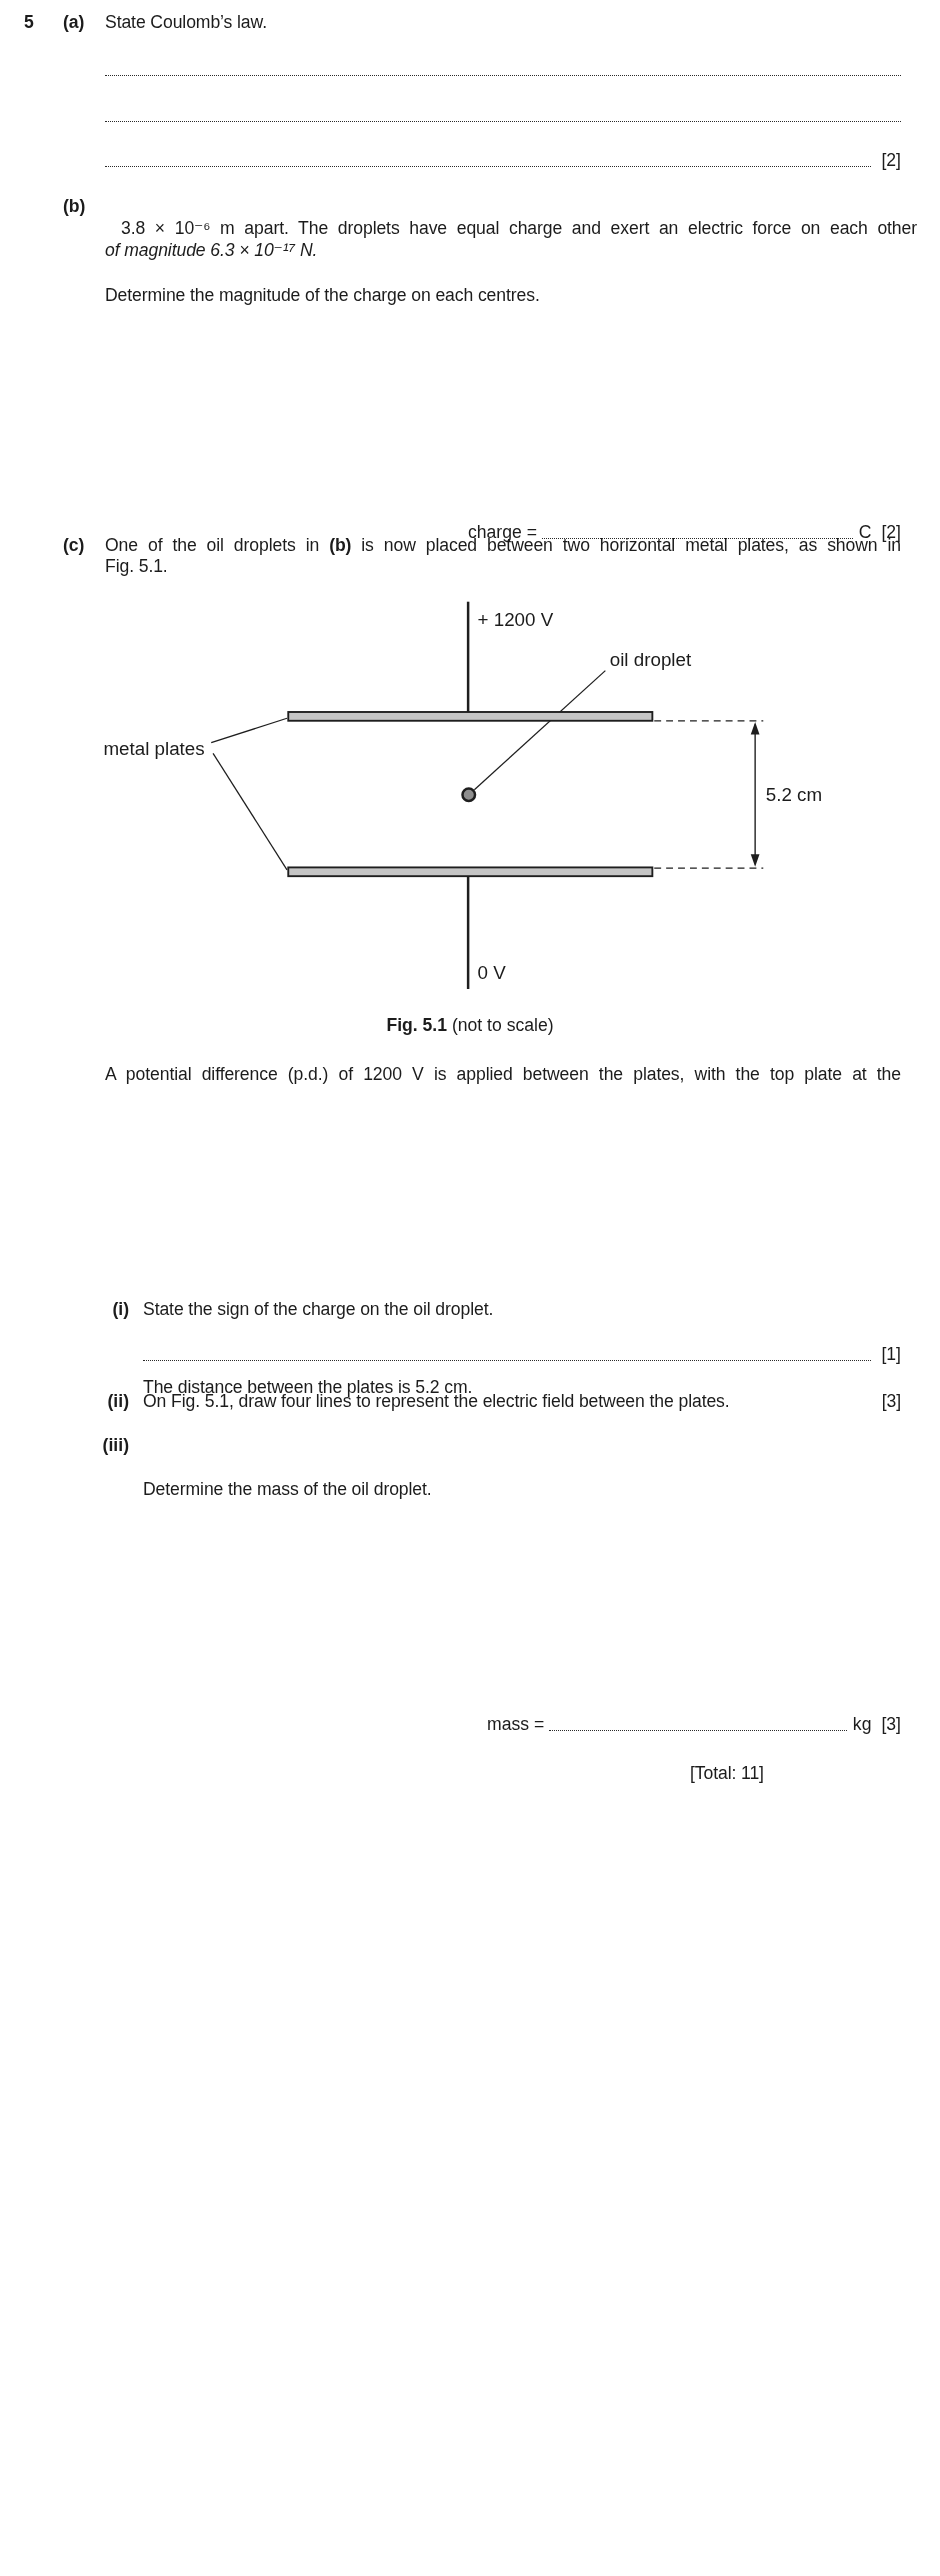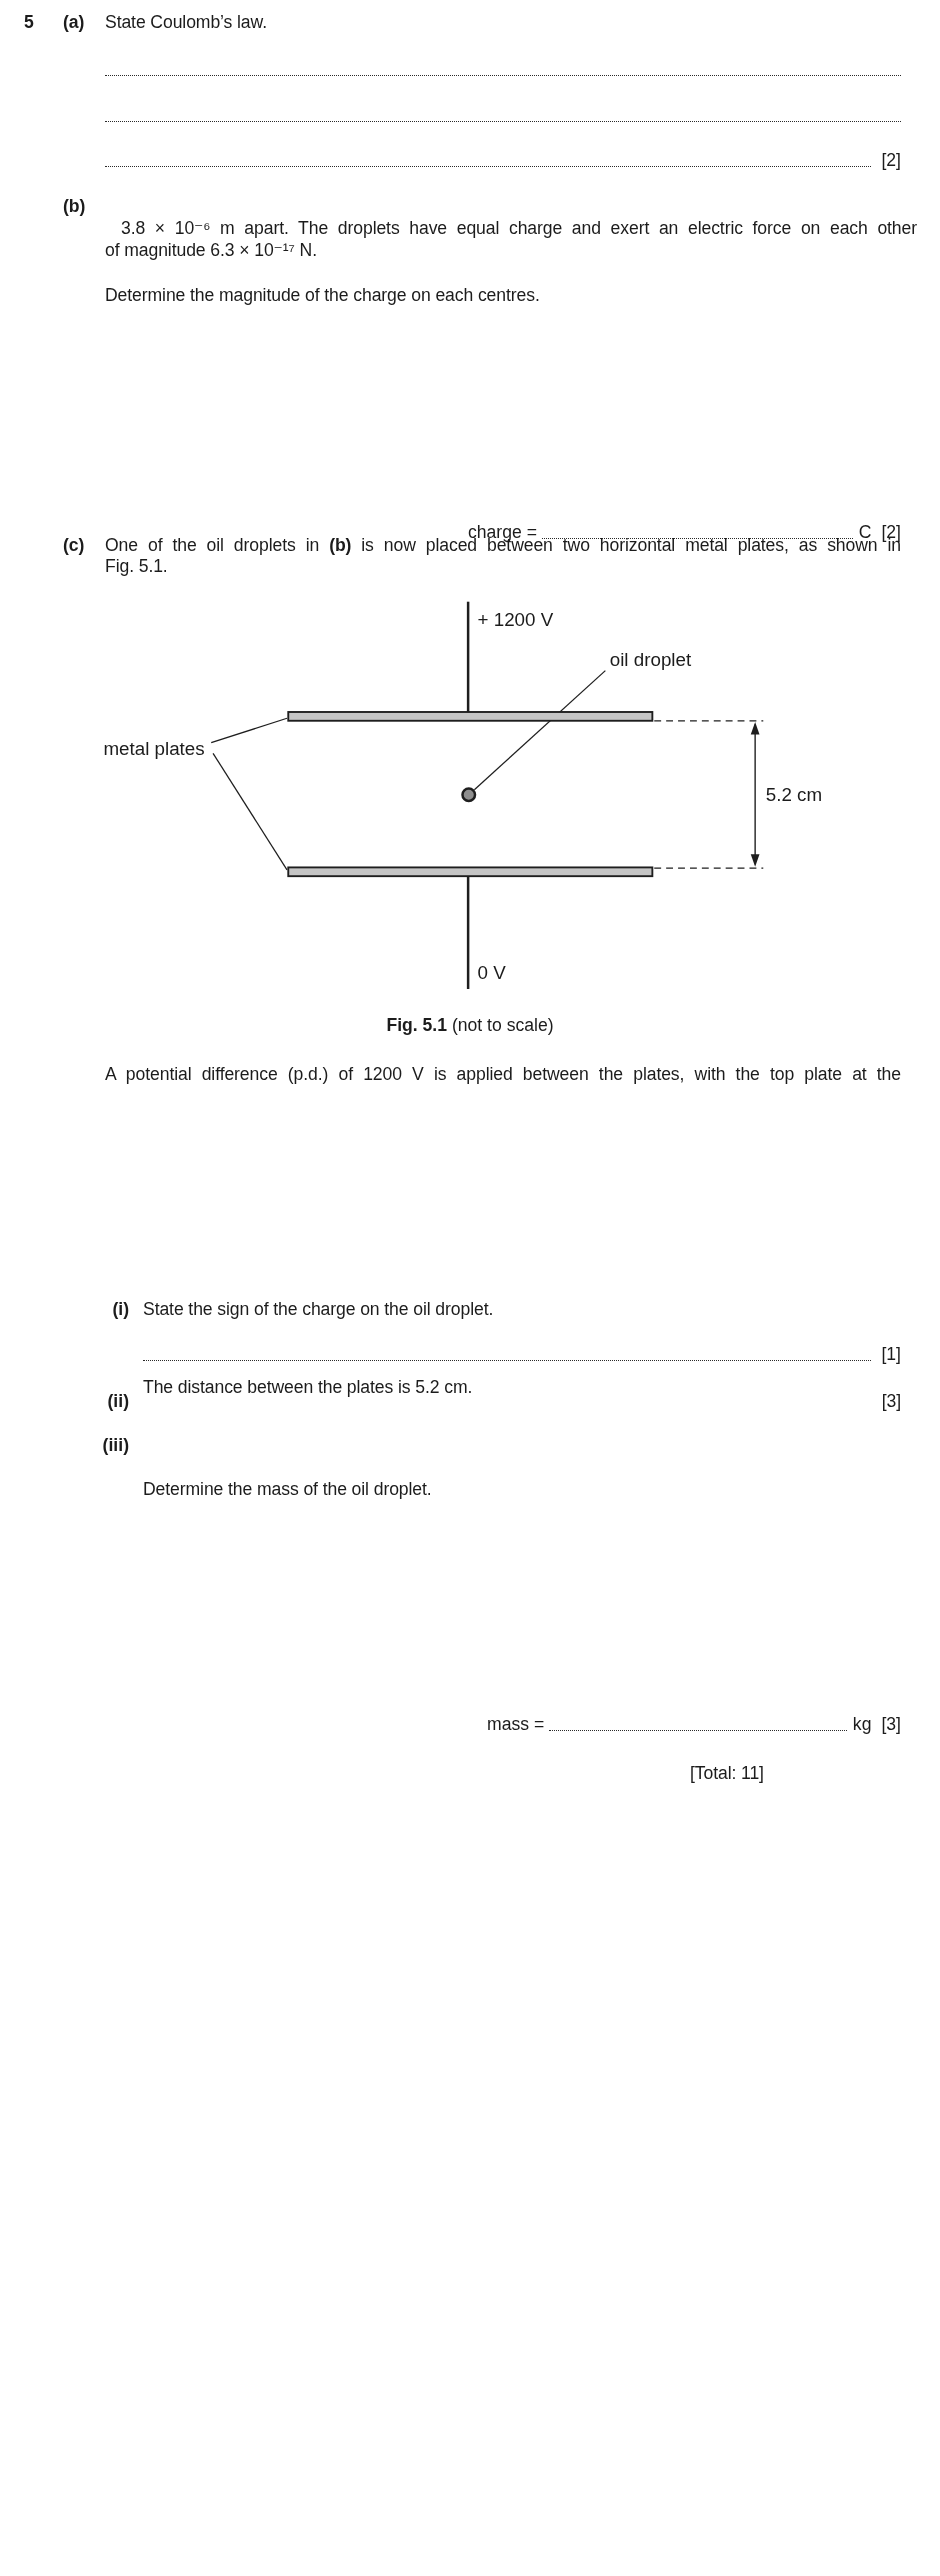--- a/index.html
+++ b/index.html
@@ -41,21 +41,21 @@
   <div class="answer-row" style="left:105px;width:796px;top:104px;">
     <span class="dots"></span>
   </div>
   <div class="answer-row" style="left:105px;width:796px;top:149px;">
     <span class="dots"></span>
     <span class="marks">[2]</span>
   </div>
 
   <div class="t b" style="left:63px;top:195px;">(b)</div>
   <div class="jline" style="left:105px;top:217px;width:796px;margin-left:16px;">3.8 × 10⁻⁶ m apart. The droplets have equal charge and exert an electric force on each other</div>
-  <div class="jlast" style="left:105px;top:239px;width:796px;">of magnitude 6.3 × 10⁻¹⁷ N.</div>
+  <div class="jlast" style="left:105px;top:239px;width:796px;font-style:italic;">of magnitude 6.3 × 10⁻¹⁷ N.</div>
   <div class="t" style="left:105px;top:284px;">Determine the magnitude of the charge on each centres.</div>
 
   <div class="answer-row" style="left:468px;width:433px;top:489px;margin-top:32px;">
     <span class="lbl">charge = </span>
     <span class="dots"></span>
     <span class="unit">C</span>
     <span class="marks">[2]</span>
   </div>
 
   <div class="t b" style="left:63px;top:534px;">(c)</div>
@@ -103,20 +103,21 @@
   <div class="jline" style="left:105px;top:1063px;width:796px;">A potential difference (p.d.) of 1200 V is applied between the plates, with the top plate at the</div>
 
   <div class="num-col" style="left:81px;top:1298px;">(i)</div>
   <div class="t" style="left:143px;top:1298px;">State the sign of the charge on the oil droplet.</div>
   <div class="answer-row" style="left:143px;width:758px;top:1343px;">
     <span class="dots"></span>
     <span class="marks">[1]</span>
   </div>
 
   <div class="num-col" style="left:81px;top:1390px;">(ii)</div>
+  <div class="t" style="left:143px;top:1390px;">On Fig. 5.1, draw four lines to represent the electric field between the plates.</div>
   <div class="t" style="left:690px;top:1390px;width:211px;text-align:right;">[3]</div>
 
   <div class="num-col" style="left:81px;top:1434px;">(iii)</div>
   <div class="t" style="left:143px;top:1376px;">The distance between the plates is 5.2 cm.</div>
   <div class="t" style="left:143px;top:1478px;">Determine the mass of the oil droplet.</div>
 
   <div class="answer-row" style="left:487px;width:414px;top:1713px;">
     <span class="lbl">mass = </span>
     <span class="dots"></span>
     <span class="unit">kg</span>

